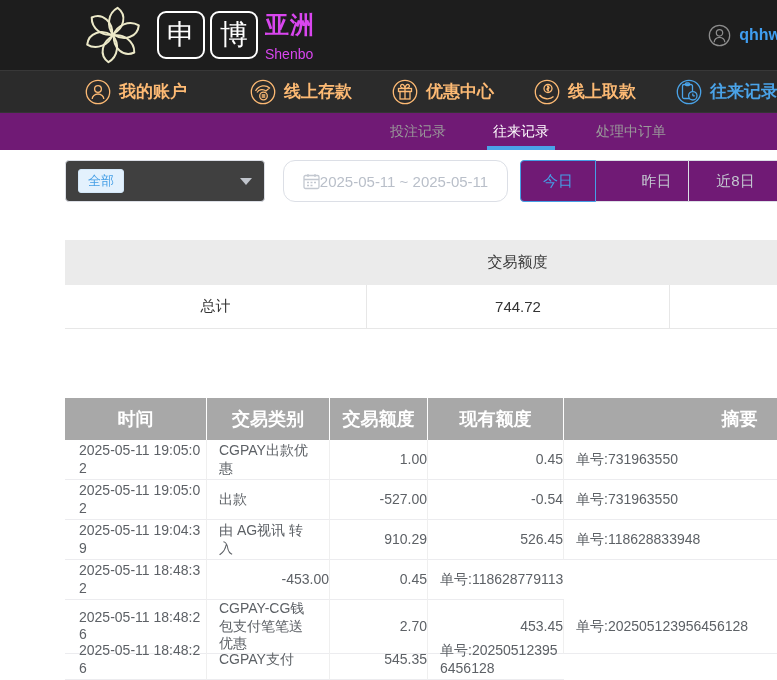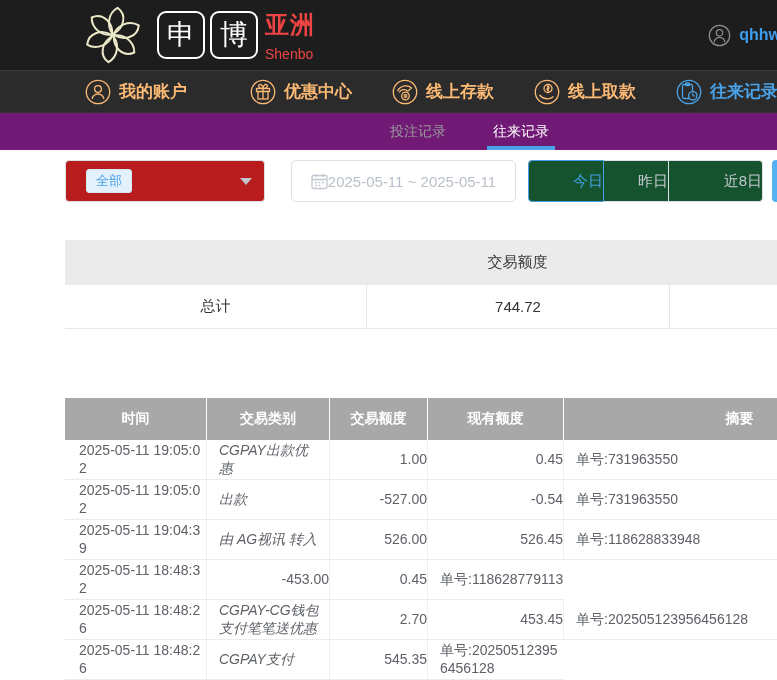--- a/index.html
+++ b/index.html
@@ -9,21 +9,21 @@
     -webkit-font-smoothing:antialiased;
   }
   #app{position:relative;width:777px;height:680px;overflow:hidden;}
 
   
   .topbar{position:absolute;left:0;top:0;width:100%;height:70px;background:#1d1d1d;display:flex;align-items:center;}
   .logo-wrap{display:flex;align-items:center;margin-left:82px;}
   .logo-flower{flex:0 0 auto;margin-right:8px;}
   .logo-box{width:44px;height:44px;border:2px solid #fff;border-radius:9px;color:#fff;
     font-size:28px;display:flex;align-items:center;justify-content:center;margin-left:5px;font-weight:500;}
-  .logo-region{margin-left:7px;color:#ef4444;line-height:1;margin-top:4px;}
+  .logo-region{margin-left:7px;color:#d946ef;line-height:1;margin-top:4px;}
   .logo-region .cn{font-size:24px;font-weight:700;letter-spacing:1px;}
   .logo-region .en{font-size:14px;margin-top:10px;}
   .user-area{position:absolute;right:-4px;top:0;height:70px;display:flex;align-items:center;gap:8px;}
   .user-icon{color:#8d8d8d;}
   .username{color:#3f9df0;font-size:16px;font-weight:600;}
 
   
   .navbar{position:absolute;left:0;top:70px;width:110%;height:42px;background:#2b2b2b;
     border-top:1px solid #383838;box-sizing:border-box;display:flex;align-items:center;padding-left:85px;gap:40px;}
   .nav-item{display:flex;align-items:center;gap:8px;color:#fdba74;font-size:17px;font-weight:700;cursor:pointer;flex:0 0 auto;}
@@ -37,56 +37,56 @@
   .tab{display:flex;align-items:center;color:#9a9a9a;font-size:14px;position:relative;cursor:pointer;flex:0 0 auto;}
   .tab.active{color:#fff;}
   .tab.active::after{content:"";position:absolute;left:-6px;right:-6px;bottom:0;height:4px;background:#4aa3e8;}
 
   
   .content{position:absolute;left:0;top:150px;width:100%;height:530px;background:#fff;}
 
   
   .filters{position:absolute;left:65px;top:10px;display:flex;align-items:center;}
   .select-box{width:200px;height:42px;border:1px solid #dcdfe6;border-radius:4px;box-sizing:border-box;
-    display:flex;align-items:center;padding:0 20px;position:relative;cursor:pointer;background:#b91c1c;}
+    display:flex;align-items:center;padding:0 12px;position:relative;cursor:pointer;background:#404040;}
   .tag{background:#e3f1fd;border:1px solid #d3e7f8;color:#459fe6;font-size:13px;border-radius:3px;
     padding:3px 9px;line-height:1.2;}
   .caret{position:absolute;right:12px;width:0;height:0;border-left:6px solid transparent;
     border-right:6px solid transparent;border-top:7px solid #c0c4cc;}
-  .date-box{margin-left:26px;width:225px;height:42px;border:1px solid #dcdfe6;border-radius:5px;box-sizing:border-box;
+  .date-box{margin-left:18px;width:225px;height:42px;border:1px solid #dcdfe6;border-radius:12px;box-sizing:border-box;
     display:flex;align-items:center;justify-content:center;gap:0;color:#b9bfc9;font-size:15px;cursor:pointer;background:#fff;}
   .qbtns{margin-left:12px;display:flex;}
-  .qb{height:42px;box-sizing:border-box;border:1px solid #dcdfe6;background:#14532d;color:#c3c8d0;
-    font-size:15px;font-family:inherit;padding:0;cursor:pointer;margin-left:-1px;text-align:right;}
+  .qb{height:42px;box-sizing:border-box;border:1px solid #dcdfe6;background:#701a75;color:#c3c8d0;
+    font-size:15px;font-family:inherit;padding:0;cursor:pointer;margin-left:-1px;}
   .qb:first-child{margin-left:0;border-radius:4px 0 0 4px;width:76px;}
-  .qb:nth-child(2){width:66px;padding-left:29px;}
+  .qb:nth-child(2){width:94px;padding-left:29px;}
   .qb:last-child{border-radius:0 4px 4px 0;width:95px;}
   .qb.active{border-color:#459fe6;color:#459fe6;position:relative;z-index:1;}
   .search-btn{margin-left:9px;width:40px;height:42px;background:#55b1f3;border:none;border-radius:4px;cursor:pointer;}
 
   
   .summary{position:absolute;left:65px;top:90px;width:850px;}
   .summary-head{display:grid;grid-template-columns:301px 303px 246px;height:45px;background:#ebebeb;}
   .summary-head div{display:flex;align-items:center;justify-content:center;color:#3a3a3a;font-size:15px;}
   .summary-row{display:grid;grid-template-columns:301px 303px 246px;height:43px;border-bottom:1px solid #e7e7e7;}
   .summary-row div{display:flex;align-items:center;justify-content:center;color:#333;font-size:15px;box-sizing:border-box;}
   .summary-row div + div{border-left:1px solid #e7e7e7;}
 
   
   .txtable{position:absolute;left:65px;top:248px;width:850px;color:#5d6166;}
   .tx-head{display:grid;grid-template-columns:142px 123px 98px 136px 351px;height:42px;background:#a8a8a8;}
-  .tx-head div{display:flex;align-items:center;justify-content:center;color:#fff;font-size:14px;font-weight:700;
+  .tx-head div{display:flex;align-items:center;justify-content:center;color:#fff;font-size:18px;font-weight:700;
     box-sizing:border-box;border-right:1px solid #fff;}
   .tx-head div:last-child{border-right:none;}
   .tx-row{display:grid;grid-template-columns:142px 123px 98px 136px 351px;height:40px;}
   .tx-row > div{display:flex;align-items:center;font-size:14px;box-sizing:border-box;
     border-right:1px solid #efefef;border-bottom:1px solid #ececef;line-height:1.25;word-break:break-all;}
   .tx-row > div:last-child{border-right:none;}
   .c-time{padding-left:14px;}
-  .c-type{padding-left:12px;padding-right:10px;font-style:italic;}
+  .c-type{padding-left:12px;padding-right:19px;}
   .c-amount,.c-balance{justify-content:flex-end;}
   .c-summary{padding-left:12px;}
 
   svg{display:block;}
 </style>
 </head>
 <body>
 
 <div id="app">
 
@@ -131,37 +131,37 @@
             <circle cy="-3" r="3.4"></circle>
             <path d="M-5.8,7 a5.8,5 0 0 1 11.6,0"></path>
         </svg>
       </span>
       <span>我的账户</span>
     </div>
     <div class="nav-item">
       <span class="nicon">
         <svg width="26" height="26" viewBox="-13 -13 26 26" fill="none" stroke="currentColor" stroke-width="1.3">
           <circle r="11.7"></circle>
+            <path d="M-7.5,-1 C-4,-7 3,-7.5 6.5,-4 L3,-1 C0,-3.5 -4,-2.5 -6,0.5"></path>
+          <circle cx="0.5" cy="4" r="3.8"></circle>
+            <path d="M-1.3,3 L2.3,3 M-1.3,5 L2.3,5"></path>
+        </svg>
+      </span>
+      <span>线上存款</span>
+    </div>
+    <div class="nav-item">
+      <span class="nicon">
+        <svg width="26" height="26" viewBox="-13 -13 26 26" fill="none" stroke="currentColor" stroke-width="1.3">
+          <circle r="11.7"></circle>
             <rect x="-6.5" y="-3.5" width="13" height="3"></rect>
             <rect x="-5" y="-0.5" width="10" height="7.5"></rect>
           <path d="M0,-3.5 L0,7 M0,-3.5 C-2,-3.5 -5.5,-4.5 -4,-7 C-2.5,-9 0,-6 0,-3.5 C0,-6 2.5,-9 4,-7 C5.5,-4.5 2,-3.5 0,-3.5 Z"></path>
         </svg>
       </span>
       <span>优惠中心</span>
-    </div>
-    <div class="nav-item">
-      <span class="nicon">
-        <svg width="26" height="26" viewBox="-13 -13 26 26" fill="none" stroke="currentColor" stroke-width="1.3">
-          <circle r="11.7"></circle>
-            <path d="M-7.5,-1 C-4,-7 3,-7.5 6.5,-4 L3,-1 C0,-3.5 -4,-2.5 -6,0.5"></path>
-          <circle cx="0.5" cy="4" r="3.8"></circle>
-            <path d="M-1.3,3 L2.3,3 M-1.3,5 L2.3,5"></path>
-        </svg>
-      </span>
-      <span>线上存款</span>
     </div>
     <div class="nav-item">
       <span class="nicon">
         <svg width="26" height="26" viewBox="-13 -13 26 26" fill="none" stroke="currentColor" stroke-width="1.3">
           <circle r="11.7"></circle>
             <circle cx="1" cy="-3.5" r="4"></circle>
             <path d="M0,-5.5 C2.5,-5.5 2.5,-3.5 1,-3.5 C-0.5,-3.5 -0.5,-1.5 2,-1.5 M1,-6.5 L1,-0.5"></path>
           <path d="M-7.5,3 C-4,7.5 3,8 6.5,4.5"></path>
         </svg>
       </span>
@@ -177,20 +177,21 @@
             <path d="M3.8,3.8 L3.8,1.4 M3.8,3.8 L5.8,3.8"></path>
         </svg>
       </span>
       <span>往来记录</span>
     </div>
   </div>
 
   <div class="subnav">
     <div class="tab">投注记录</div>
     <div class="tab active">往来记录</div>
+    <div class="tab">处理中订单</div>
   </div>
 
   <div class="content">
 
     <div class="filters">
       <div class="select-box">
         <span class="tag">全部</span>
         <span class="caret"></span>
       </div>
       <div class="date-box">
@@ -243,21 +244,21 @@
       <div class="tx-row">
         <div class="c-time">2025-05-11 19:05:02</div>
         <div class="c-type">出款</div>
         <div class="c-amount">-527.00</div>
         <div class="c-balance">-0.54</div>
         <div class="c-summary">单号:731963550</div>
       </div>
       <div class="tx-row">
         <div class="c-time">2025-05-11 19:04:39</div>
         <div class="c-type">由 AG视讯 转入</div>
-        <div class="c-amount">526.00</div>
+        <div class="c-amount">910.29</div>
         <div class="c-balance">526.45</div>
         <div class="c-summary">单号:118628833948</div>
       </div>
       <div class="tx-row">
         <div class="c-time">2025-05-11 18:48:32</div>
         <div class="c-amount">-453.00</div>
         <div class="c-balance">0.45</div>
         <div class="c-summary">单号:118628779113</div>
       </div>
       <div class="tx-row">

